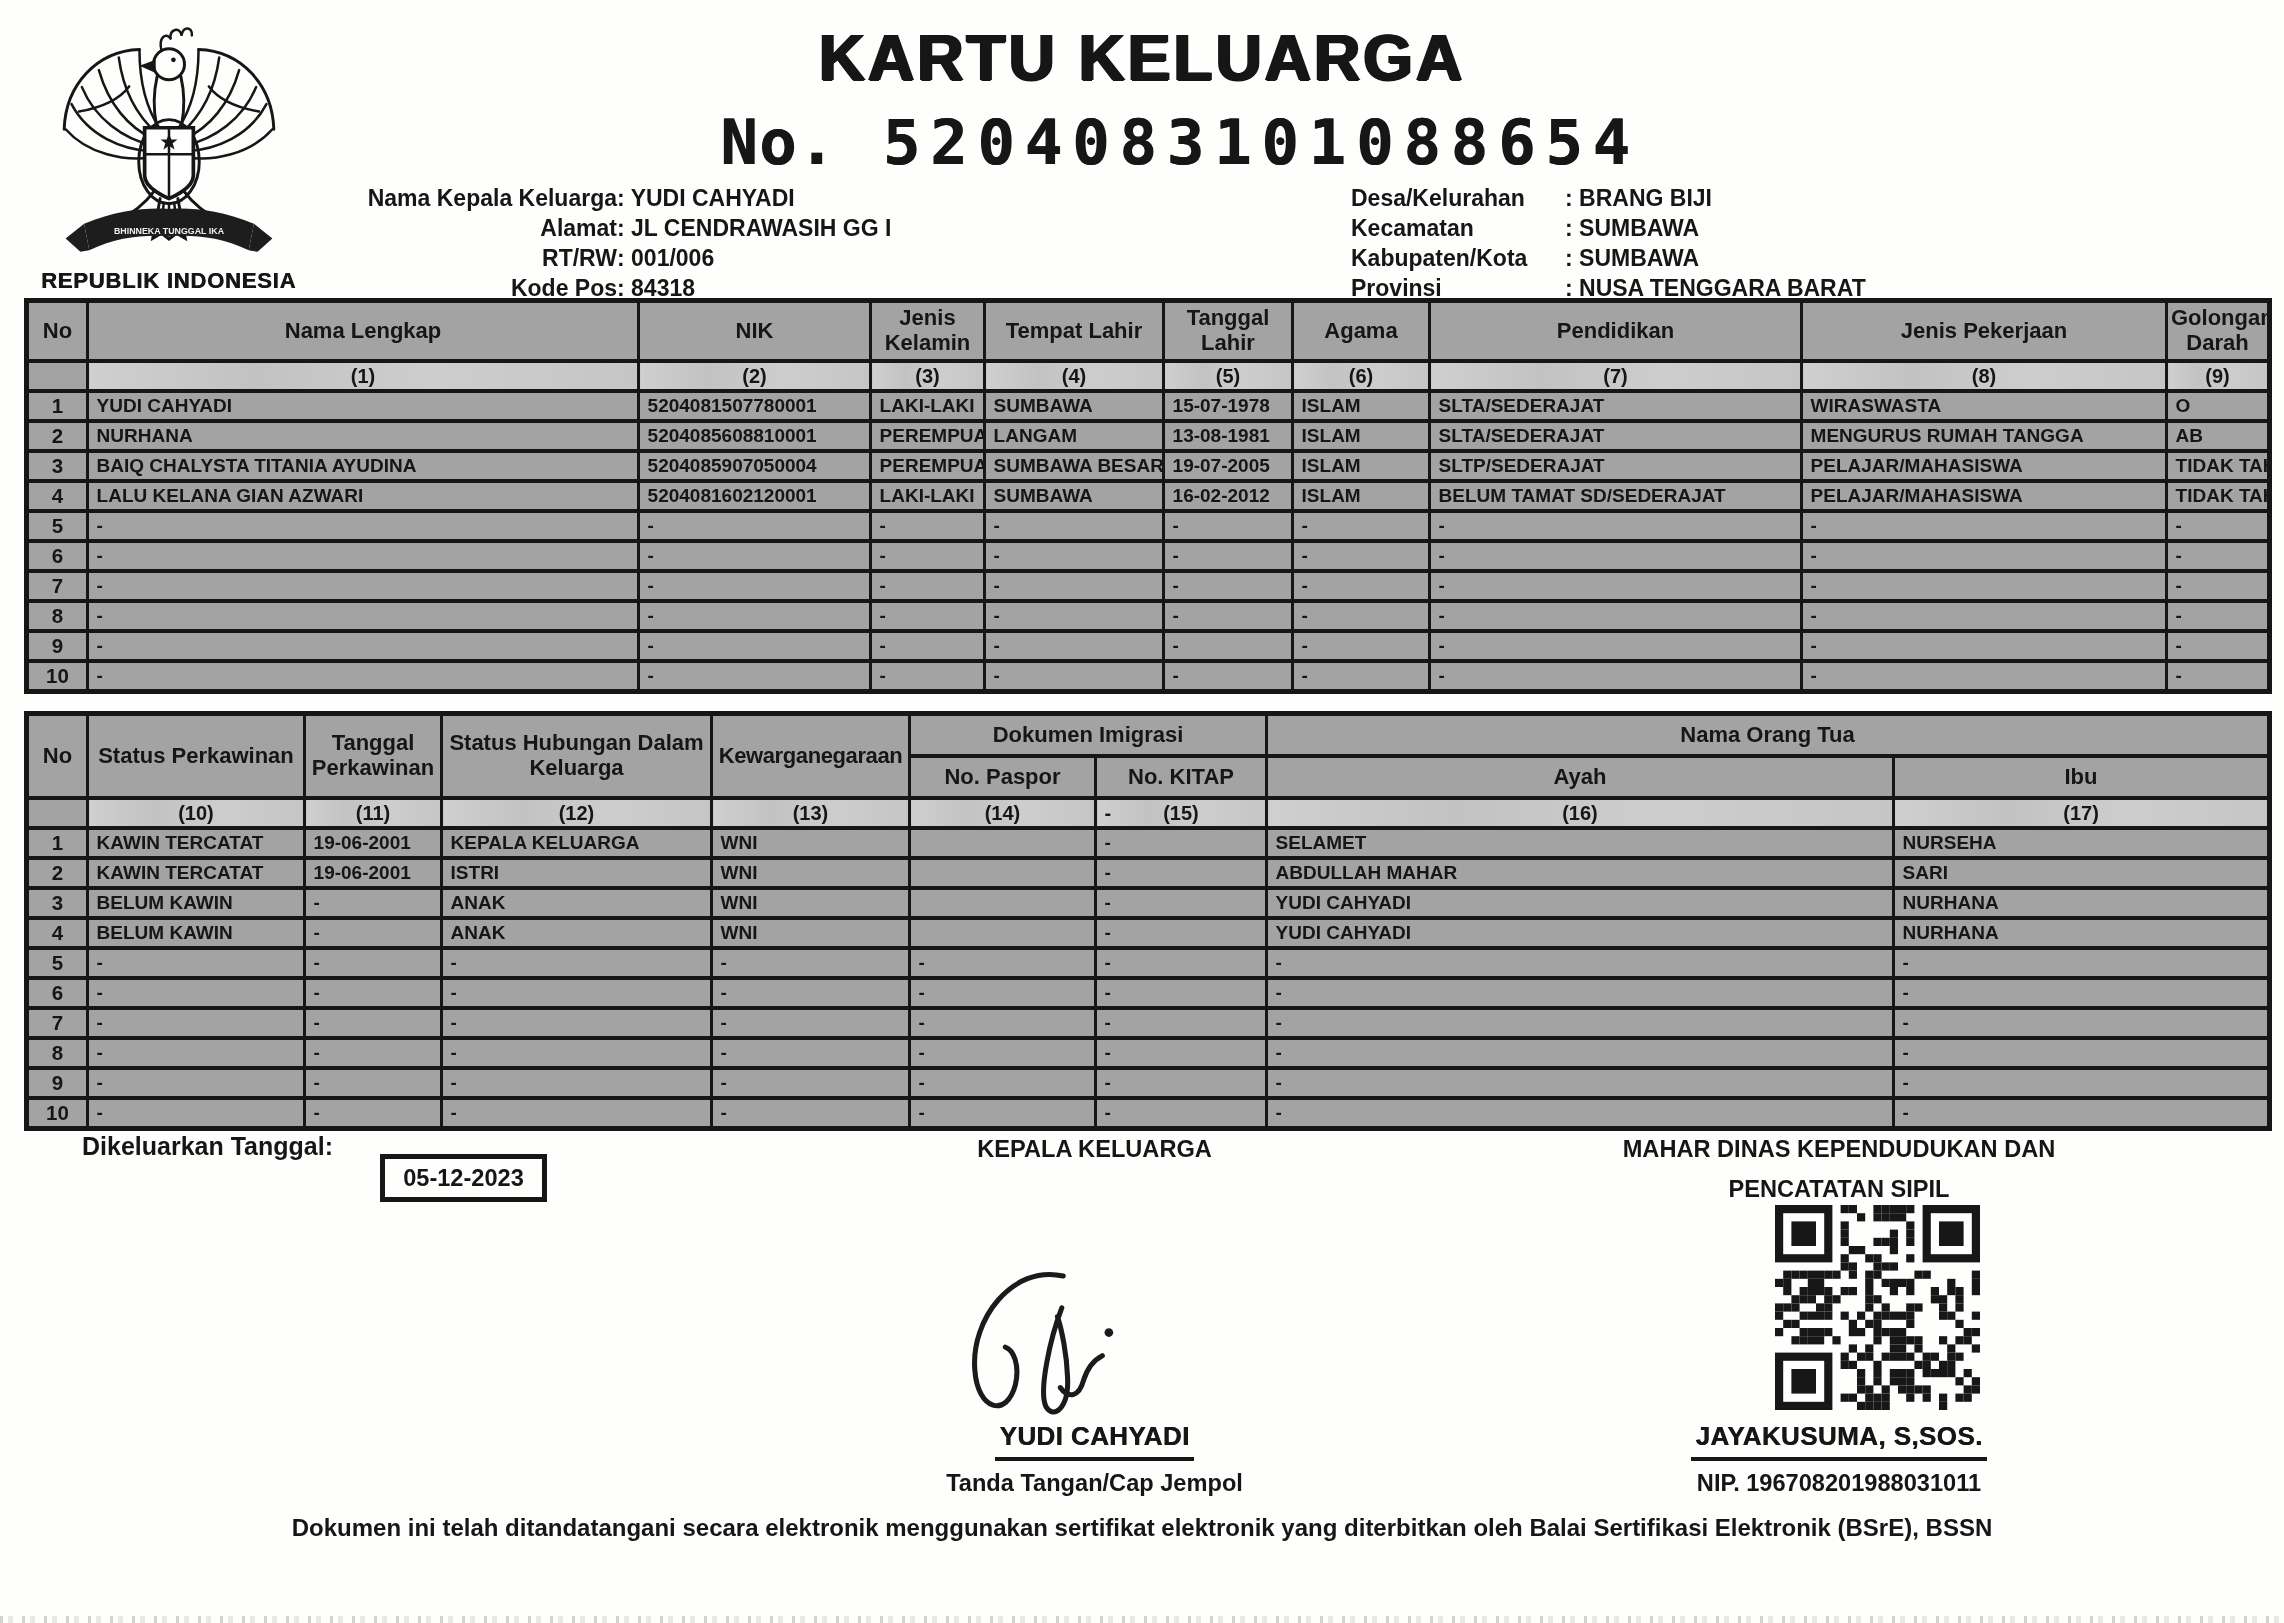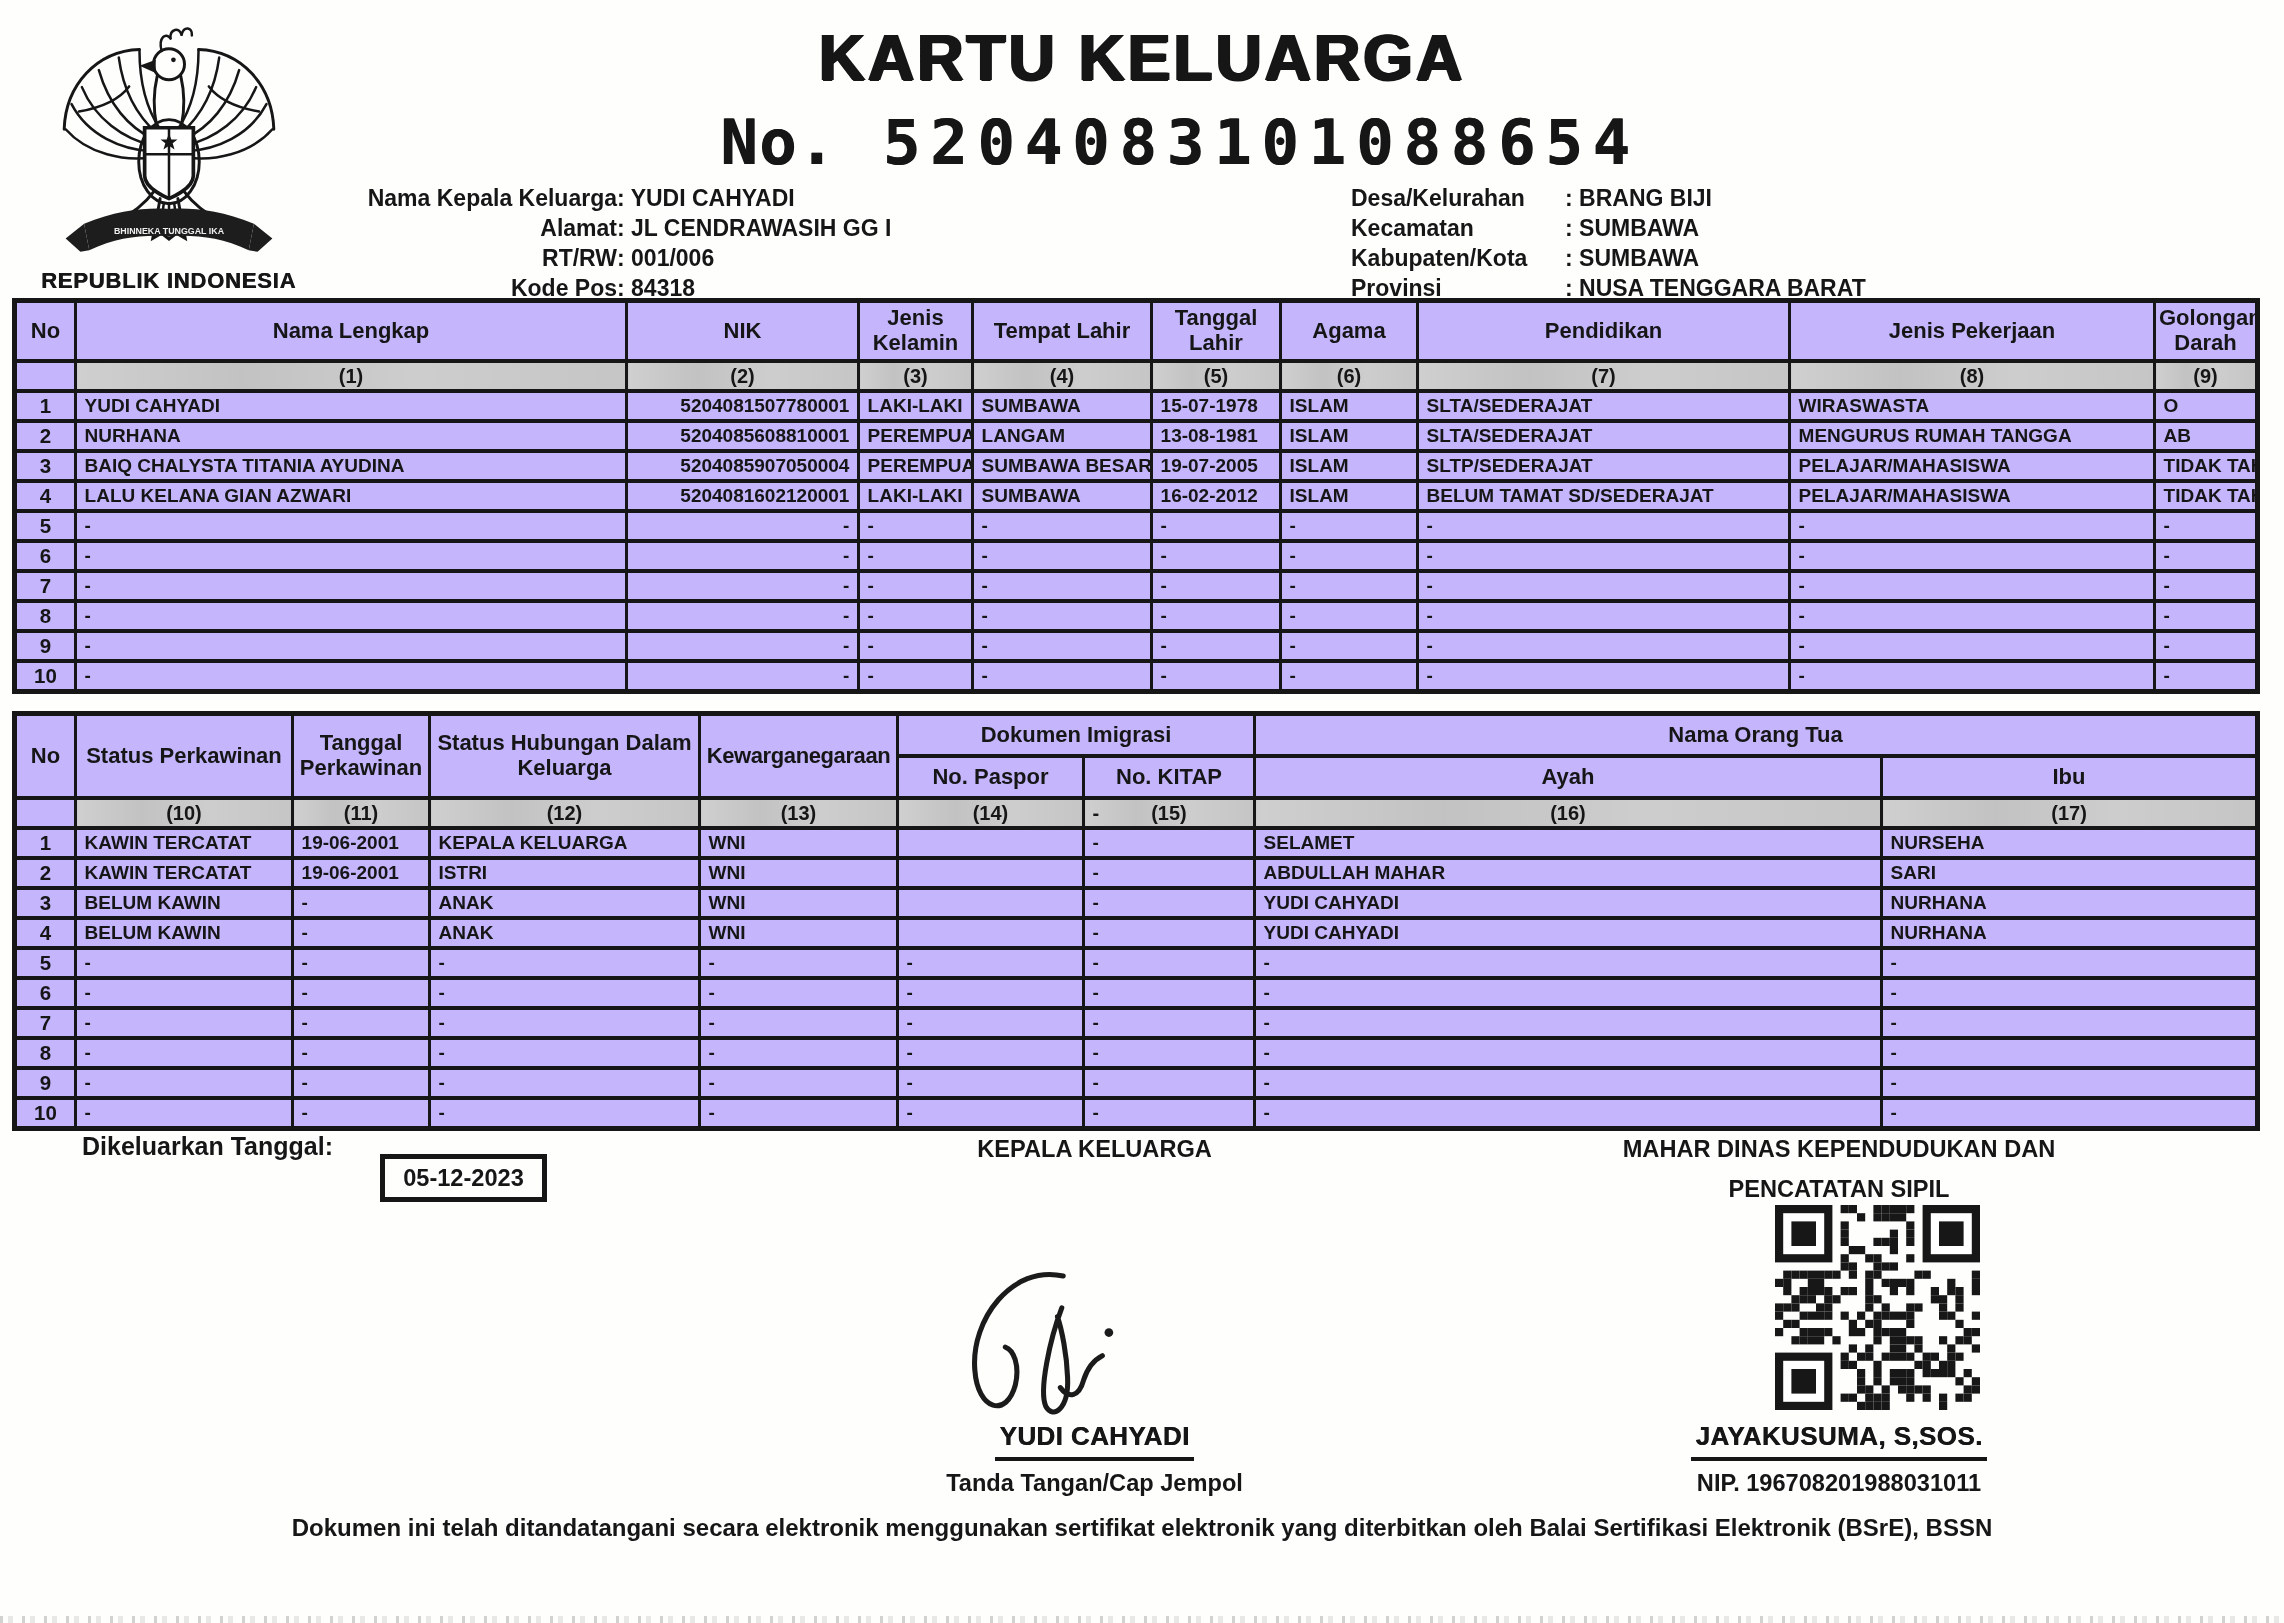--- a/index.html
+++ b/index.html
@@ -22,33 +22,33 @@
   .doc-no .no-num{letter-spacing:10px;}
   .fields{position:absolute;font-size:23px;font-weight:600;line-height:30px;}
   #fields-left{left:337px;top:183px;width:988px;}
   #fields-right{left:1351px;top:183px;width:912px;}
   .field-row{display:flex;}
   #fields-left .f-label{width:280px;flex:none;text-align:right;}
   #fields-right .f-label{width:214px;flex:none;}
   .f-value{white-space:nowrap;}
 
   
-  table{position:absolute;left:12px;width:2242px;border-collapse:collapse;table-layout:fixed;background:#c4b5fd;}
+  table{position:absolute;left:24px;width:2242px;border-collapse:collapse;table-layout:fixed;background:#a3a3a3;}
   #table1{top:298px;} #table2{top:711px;}
   th,td{border:3px solid var(--ink);border-top-width:4.6px;border-bottom-width:4.6px;overflow:hidden;}
   #table1,#table2{border:5.3px solid var(--ink);}
   th{font-size:22px;font-weight:700;text-align:center;line-height:1.12;padding:1.5px 3px;white-space:normal;}
   #table1 tr.head th{height:53px;}
   #table2 tr.h1 th{height:35px;} #table2 tr.h2 th{height:35px;}
   th.kw{white-space:nowrap;letter-spacing:-0.4px;}
   td{font-size:19px;font-weight:700;padding:0 7.6px;height:26px;line-height:26px;white-space:nowrap;}
   td.band,td.band-empty{height:26px;padding:0;text-align:center;font-size:20px;}
   td.band{background:linear-gradient(90deg,#cfcfcf,#c2c2c2 30%,#cdcdcd 62%,#c5c5c5);}
   td.no-cell{text-align:center;font-size:20.5px;padding:0;}
-  td.center{text-align:right;}
+  td.center{text-align:left;}
   td.band-rel{position:relative;}
   .band-dash{position:absolute;left:7.6px;top:0;line-height:26px;}
 
   
   .issued-label{position:absolute;left:82px;top:1132px;font-size:25px;font-weight:700;}
   .date-box{position:absolute;left:380px;top:1154px;width:157px;height:38px;border:5.3px solid var(--ink);
         display:flex;align-items:center;justify-content:center;font-size:23.6px;font-weight:700;}
   .kk-title{position:absolute;left:897px;top:1136px;width:395px;text-align:center;font-size:23.6px;font-weight:700;}
   .dinas-title{position:absolute;left:1535px;top:1129px;width:608px;text-align:center;
         font-size:23.6px;font-weight:700;line-height:40px;}

